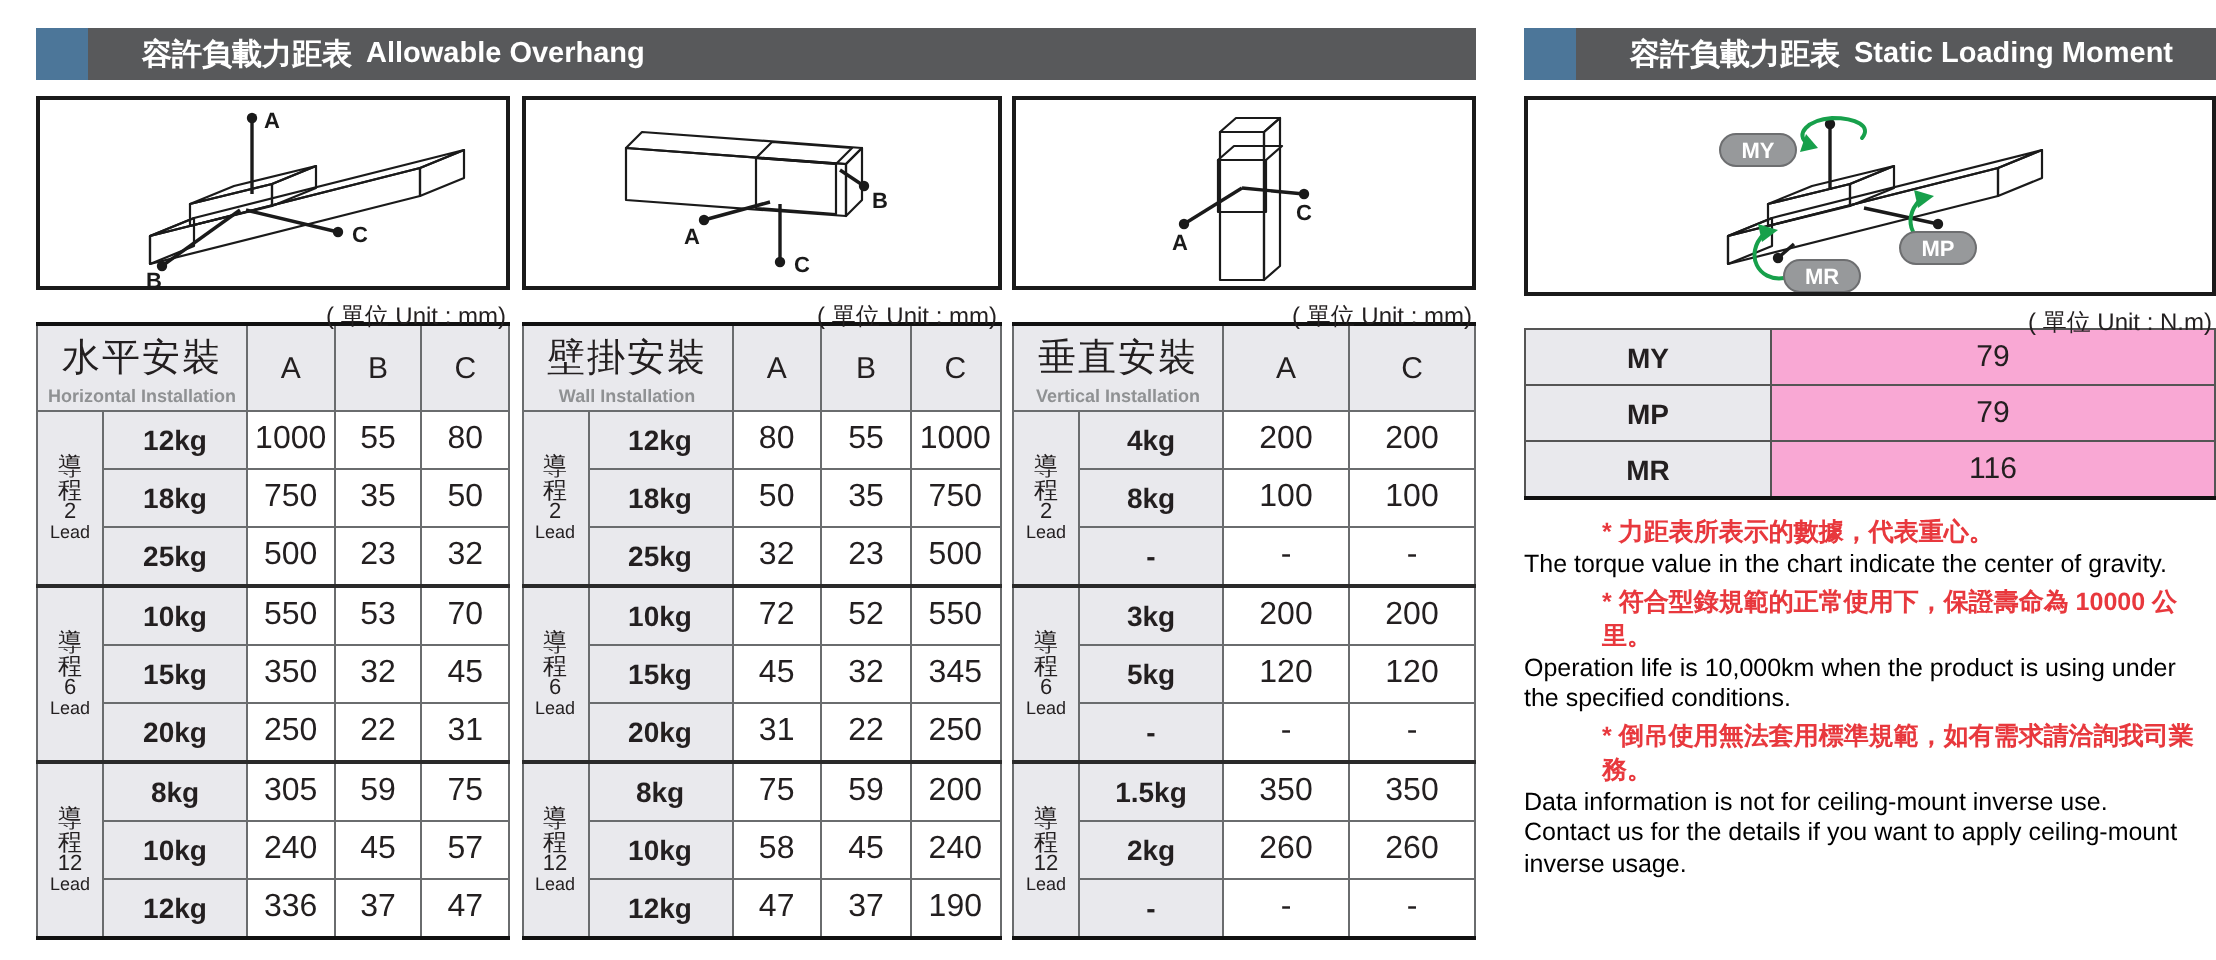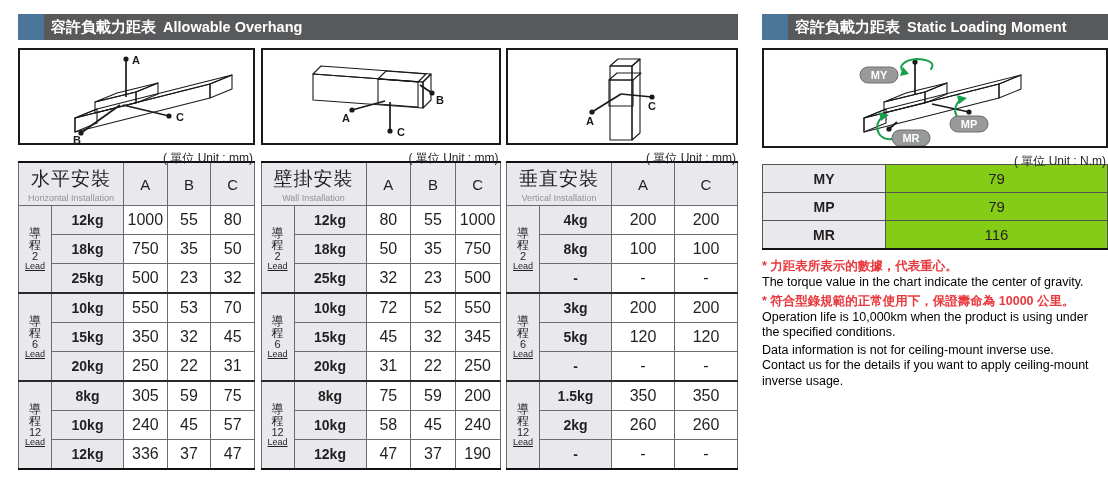--- a/index.html
+++ b/index.html
@@ -4,52 +4,52 @@
 <style>
   html,body{margin:0;padding:0;background:#ffffff;}
   .page{position:relative;width:1108px;height:480px;background:#fff;overflow:hidden;
         font-family:"Liberation Sans",sans-serif;color:#231f20;}
   .sec{position:absolute;top:14px;}
   .sec-left{left:18px;width:720px;}
   .sec-right{left:762px;width:346px;}
   .hdr{display:flex;height:26px;}
   .hdr .accent{width:26px;background:#4c7699;}
   .hdr .bar{flex:1;background:#58595b;color:#fff;display:flex;align-items:center;gap:7px;
-            padding-left:7px;font-weight:bold;font-size:15px;white-space:nowrap;}
+            padding-left:27px;font-weight:bold;font-size:15px;white-space:nowrap;}
   .hdr .bar .en{font-size:14.5px;}
   .cols{display:flex;justify-content:space-between;margin-top:8px;}
   .col1{width:237px;}.col2{width:240px;}.col3{width:232px;}
   .diag{height:97px;border:2px solid #1a1a1a;box-sizing:border-box;background:#fff;}
   .diag svg{display:block;width:100%;height:100%;}
   .unit{height:16px;box-sizing:border-box;padding:5px 2px 0 0;text-align:right;font-size:12px;color:#231f20;}
   
   table.ov{width:100%;border-collapse:collapse;table-layout:fixed;
            border:1px solid #444;border-top:2px solid #111;border-bottom:2px solid #111;}
   .ov th,.ov td{border:1px solid #6a6c6e;text-align:center;vertical-align:middle;padding:0;}
   .ov .ttl{background:#e9e9ed;height:42px;font-weight:normal;}
   .t-zh{font-size:19px;letter-spacing:1px;}
-  .t-en{font-size:9px;color:#8f9193;margin-top:1px;letter-spacing:0;}
+  .t-en{font-size:9px;color:#8f9193;margin-top:1px;letter-spacing:0;font-weight:bold;}
   .ov .colh{background:#e9e9ed;font-size:15px;font-weight:normal;}
   .ov td.kg{background:#e9e9ed;font-weight:bold;font-size:14px;height:28px;}
   .ov td.val{font-size:16px;background:#fff;}
   .ov td.lead{background:#e9e9ed;}
   .lead-stack{display:flex;flex-direction:column;align-items:center;line-height:1.02;}
   .lead-stack .zh{font-size:12px;}
   .lead-stack .num{font-size:11px;}
-  .lead-stack .en{font-size:9px;text-decoration:underline;}
+  .lead-stack .en{font-size:9px;}
   .ov tr.grp-start td{border-top:2px solid #2a2a2a;}
   
   table.mom{width:100%;border-collapse:collapse;table-layout:fixed;
             border:1px solid #444;border-top:1.5px solid #111;border-bottom:2px solid #111;}
   .mom td{border:1px solid #555;height:25px;text-align:center;}
   .mom td.lab{background:#e9e9ed;font-weight:bold;font-size:14px;width:120px;}
-  .mom td.v{font-size:15px;background:#84cc16;}
+  .mom td.v{font-size:15px;background:#f9a8d4;}
   
   .notes{margin-top:8px;}
-  .note-zh{color:#e8383d;font-weight:bold;font-size:12.5px;line-height:17px;}
+  .note-zh{color:#e8383d;font-weight:bold;font-size:12.5px;line-height:17px;margin-left:39px;}
   .note-en{color:#000000;font-size:12.5px;line-height:15.5px;white-space:pre-line;margin-bottom:2px;}
   
   .ln{stroke:#1a1a1a;stroke-width:1.1;fill:none;stroke-linejoin:round;}
   .axis{stroke:#1a1a1a;stroke-width:1.7;fill:none;}
   .dot{fill:#1a1a1a;}
   .lbl{font-family:"Liberation Sans",sans-serif;font-weight:bold;font-size:11px;fill:#1a1a1a;}
   .garc{stroke:#17a04b;stroke-width:2;fill:none;stroke-linecap:round;}
   .ghead{fill:#17a04b;}
   .badge{fill:#97999b;stroke:#6d6e70;stroke-width:1;}
   .badge-txt{font-family:"Liberation Sans",sans-serif;font-weight:bold;font-size:11px;fill:#ffffff;text-anchor:middle;}
@@ -507,20 +507,21 @@
         <div class="notes">
             <div class="note">
               <div class="note-zh">* 力距表所表示的數據，代表重心。</div>
               <div class="note-en">The torque value in the chart indicate the center of gravity.</div>
             </div>
             <div class="note">
               <div class="note-zh">* 符合型錄規範的正常使用下，保證壽命為 10000 公里。</div>
               <div class="note-en">Operation life is 10,000km when the product is using under the specified conditions.</div>
             </div>
             <div class="note">
+              <div class="note-zh">* 倒吊使用無法套用標準規範，如有需求請洽詢我司業務。</div>
               <div class="note-en">Data information is not for ceiling-mount inverse use.
 Contact us for the details if you want to apply ceiling-mount inverse usage.</div>
             </div>
           </div>
       </div>
     </div>
   </div>
 
 </div>
 

